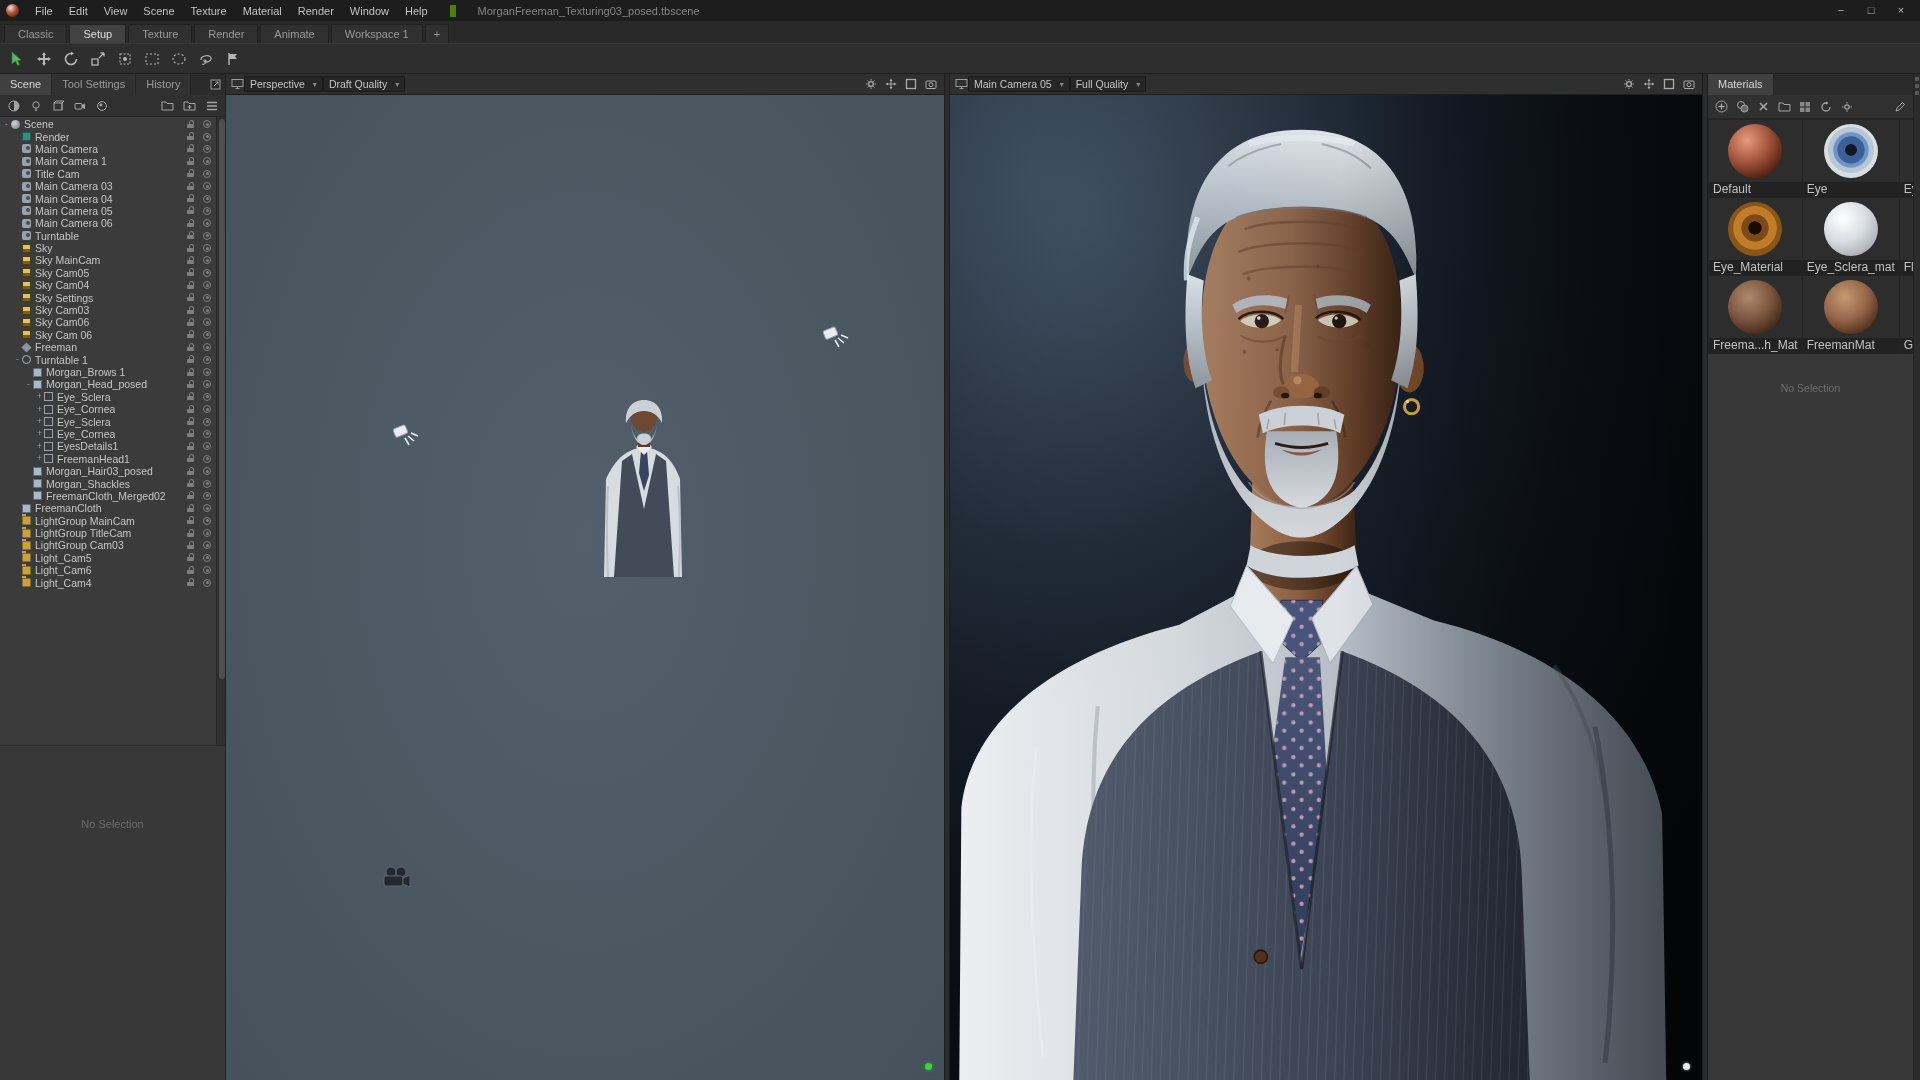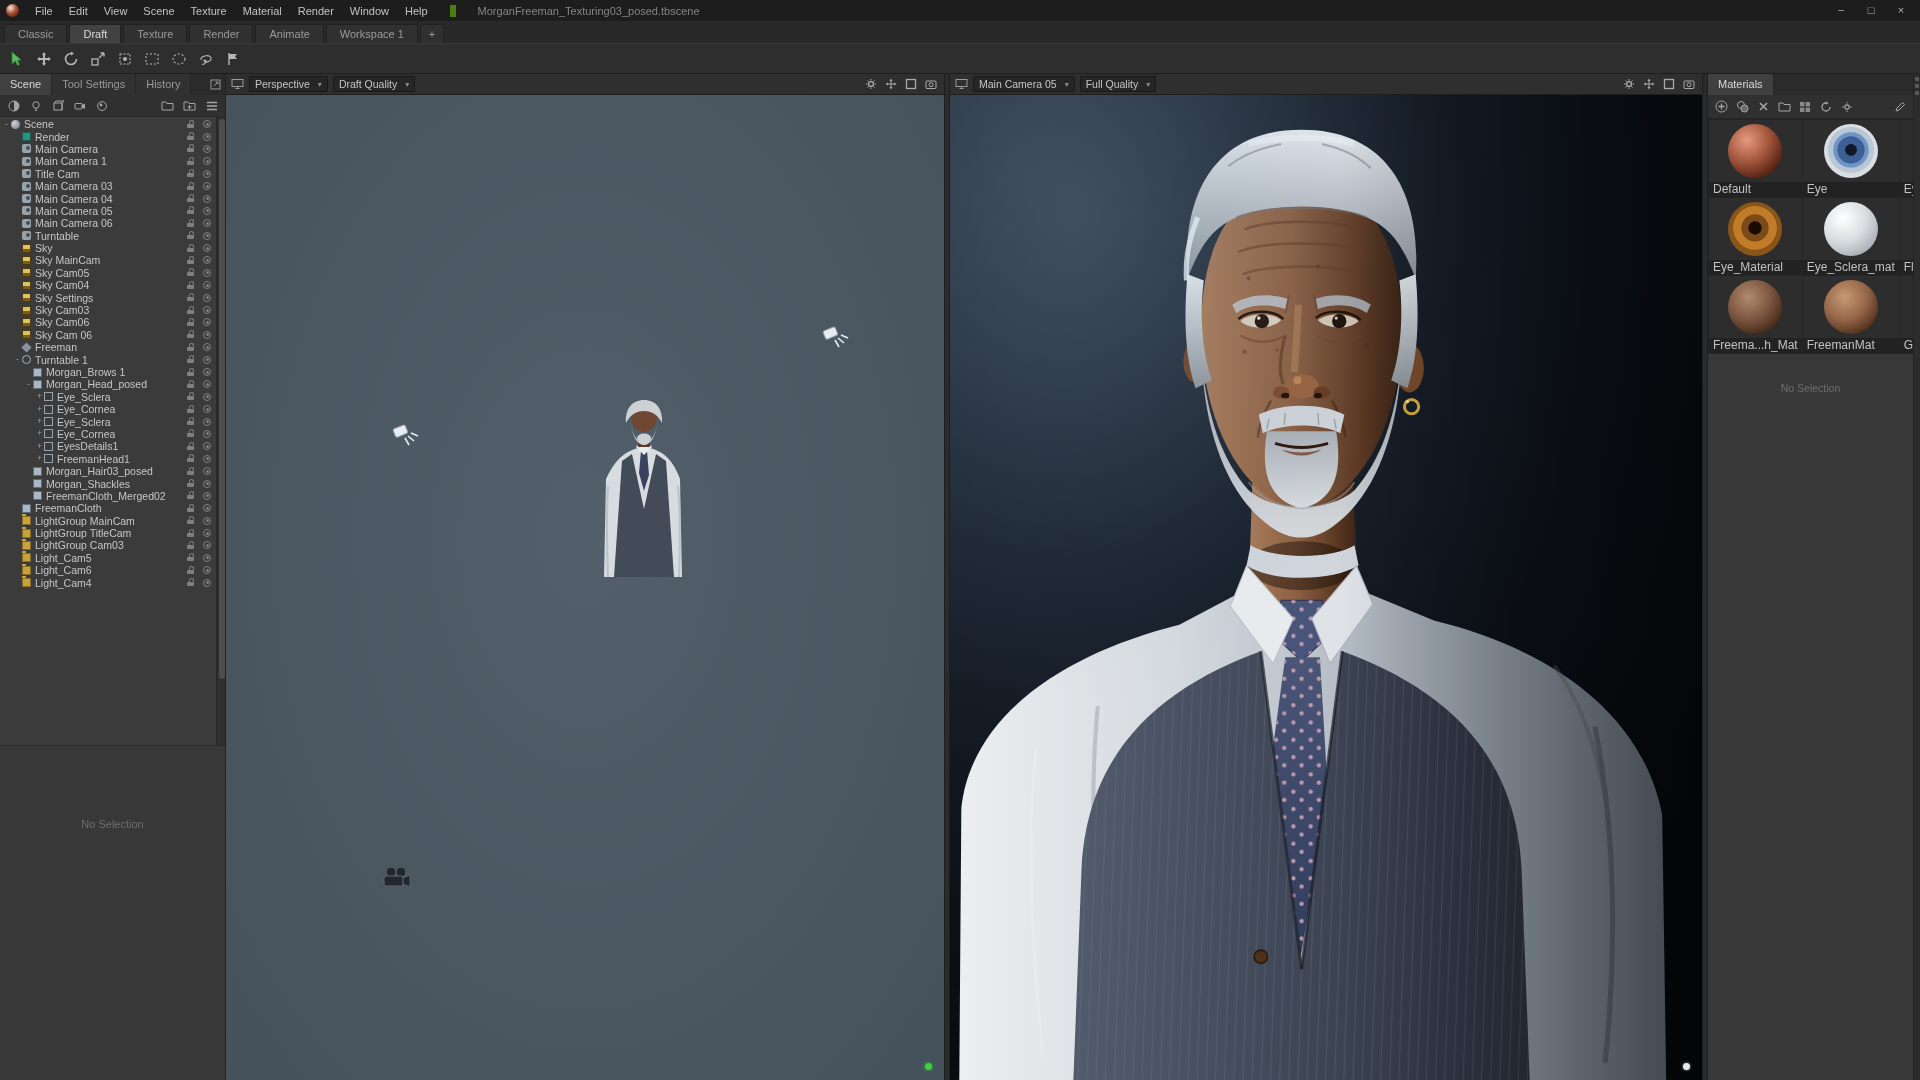--- a/index.html
+++ b/index.html
@@ -64,21 +64,21 @@
   .ti-turntable{border-radius:50%;border:1.5px solid #a9b2ba;background:transparent}
   .ti-mesh{background:#aab7c4;border:1px solid #5d6b7a}
   .ti-submesh{background:transparent;border:1px solid #98a2ac}
   .ti-folder{background:#c7a23e;border:1px solid #8a6d1e;border-radius:1px;position:relative}
   .ti-folder::before{content:"";position:absolute;top:-3px;left:-1px;width:4px;height:2px;background:#c7a23e}
 
   
   .viewport{display:flex;flex-direction:column;min-width:0}
   .viewport.center{width:718px;flex:none}
   .viewport.rightvp{width:752px;flex:none}
-  .vp-header{height:21px;background:#2f2f2f;display:flex;align-items:center;padding:0 5px;gap:5px;border-bottom:1px solid #1e1e1e;flex:none}
+  .vp-header{height:21px;background:#2f2f2f;display:flex;align-items:center;padding:0 5px;border-bottom:1px solid #1e1e1e;flex:none}
   .dropdown{height:16px;background:#262626;border:1px solid #1a1a1a;display:flex;align-items:center;font-size:10.5px;color:#c5c5c5;padding:0 5px;gap:8px;border-radius:1px}
   .dd-arrow{color:#8a8a8a;font-size:8px}
   .vp-icons{margin-left:auto;display:flex;gap:4px}
   .vp-icon-btn{width:16px;height:16px;display:flex;align-items:center;justify-content:center;border-radius:2px}
   .vp-content{flex:1;position:relative;overflow:hidden}
   .center-content{background:radial-gradient(ellipse at 50% 45%,#53606b 0%,#4b5862 55%,#45515b 100%)}
   .right-content{background:#090c11}
   .gizmo{position:absolute}
   .status-dot{position:absolute;width:7px;height:7px;border-radius:50%}
   .dot-green{background:#3bd23b;box-shadow:0 0 4px #2aa82a}
@@ -137,21 +137,21 @@
     <span class="filename">MorganFreeman_Texturing03_posed.tbscene</span>
     <div class="win-controls">
       <span class="win-btn">−</span>
       <span class="win-btn">□</span>
       <span class="win-btn">×</span>
     </div>
   </div>
 
   <div class="wstabs">
     <span class="wstab">Classic</span>
-    <span class="wstab active">Draft</span>
+    <span class="wstab active">Setup</span>
     <span class="wstab">Texture</span>
     <span class="wstab">Render</span>
     <span class="wstab">Animate</span>
     <span class="wstab">Workspace 1</span>
     <span class="wstab addtab">+</span>
   </div>
 
   <div class="toolbar">
     <span class="tool-btn">
         <svg class="ic" width="16" height="16" viewBox="0 0 16 16">

